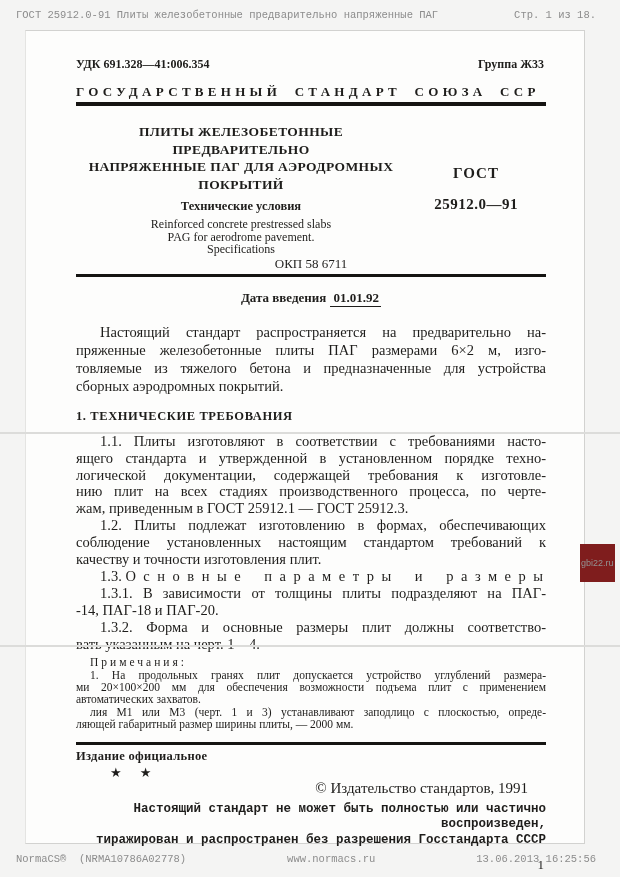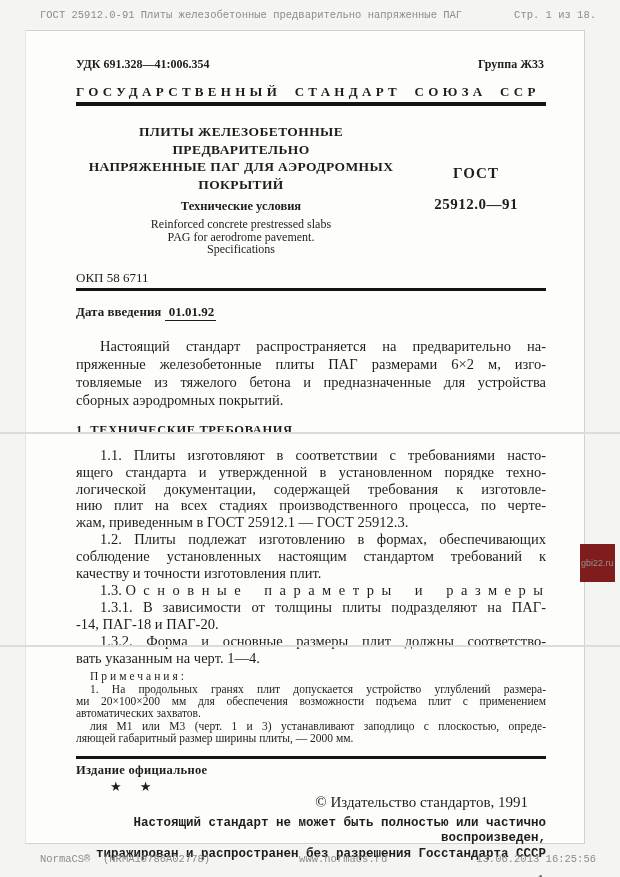--- a/index.html
+++ b/index.html
@@ -1,21 +1,21 @@
 <!DOCTYPE html>
 <html><head>
 <meta charset="utf-8">
 <style>
   html,body{margin:0;padding:0;}
   body{background:#f6f6f6;font-family:"Liberation Serif", serif;}
   .screen{position:relative;width:620px;height:877px;background:#f4f4f3;overflow:hidden;}
 
   
   .chrome-header,.chrome-footer{
-    position:absolute;left:40px;right:24px;display:flex;justify-content:space-between;
+    position:absolute;left:16px;right:24px;display:flex;justify-content:space-between;
     font-family:"Liberation Mono", monospace;font-size:10.5px;color:#8c8c8c;white-space:pre;
   }
   .chrome-header{top:9px;}
   .chrome-footer{top:853px;}
 
   
   .page{
     position:absolute;left:25px;top:30px;width:560px;height:814px;box-sizing:border-box;
     background:#fdfdfc;border:1px solid #d2d2d0;border-left-color:#e4e4e2;
     padding:26px 38px 0 50px;color:#1e1d1b;
@@ -31,24 +31,24 @@
   .title-block{display:flex;margin-top:17px;}
   .title-left{width:330px;text-align:center;}
   .title-ru div{font-weight:bold;font-size:13.5px;line-height:17.5px;letter-spacing:.4px;}
   .subtitle-ru{font-weight:bold;font-size:12.5px;margin-top:6px;}
   .title-en div{font-size:12px;line-height:12.5px;}
   .title-en{margin-top:4px;}
   .gost-block{flex:1;text-align:center;font-weight:bold;margin-top:42px;}
   .gost-label{font-size:15px;letter-spacing:1px;}
   .gost-number{font-size:15px;margin-top:14px;letter-spacing:.5px;}
 
-  .okp{margin-top:14px;font-size:13px;}
+  .okp{font-size:13px;text-align:center;}
   .okp-rule{margin-top:2px;}
 
-  .date-line{margin-top:13px;text-align:left;font-weight:bold;font-size:13px;}
+  .date-line{margin-top:13px;text-align:center;font-weight:bold;font-size:13px;}
   .date-value{border-bottom:1.5px solid #1e1d1b;padding:0 2px 1px 4px;}
 
   
   .jlines{font-size:14.5px;line-height:16.9px;}
   .jlines.loose{line-height:18.3px;}
   .jlines div{text-align:justify;text-align-last:justify;}
   .jlines div:last-child{text-align-last:left;}
   .jlines div:first-child{text-indent:24px;}
   .jlines.notes{font-size:11.5px;line-height:12.4px;}
   .jlines.notes div:first-child{text-indent:14px;}

